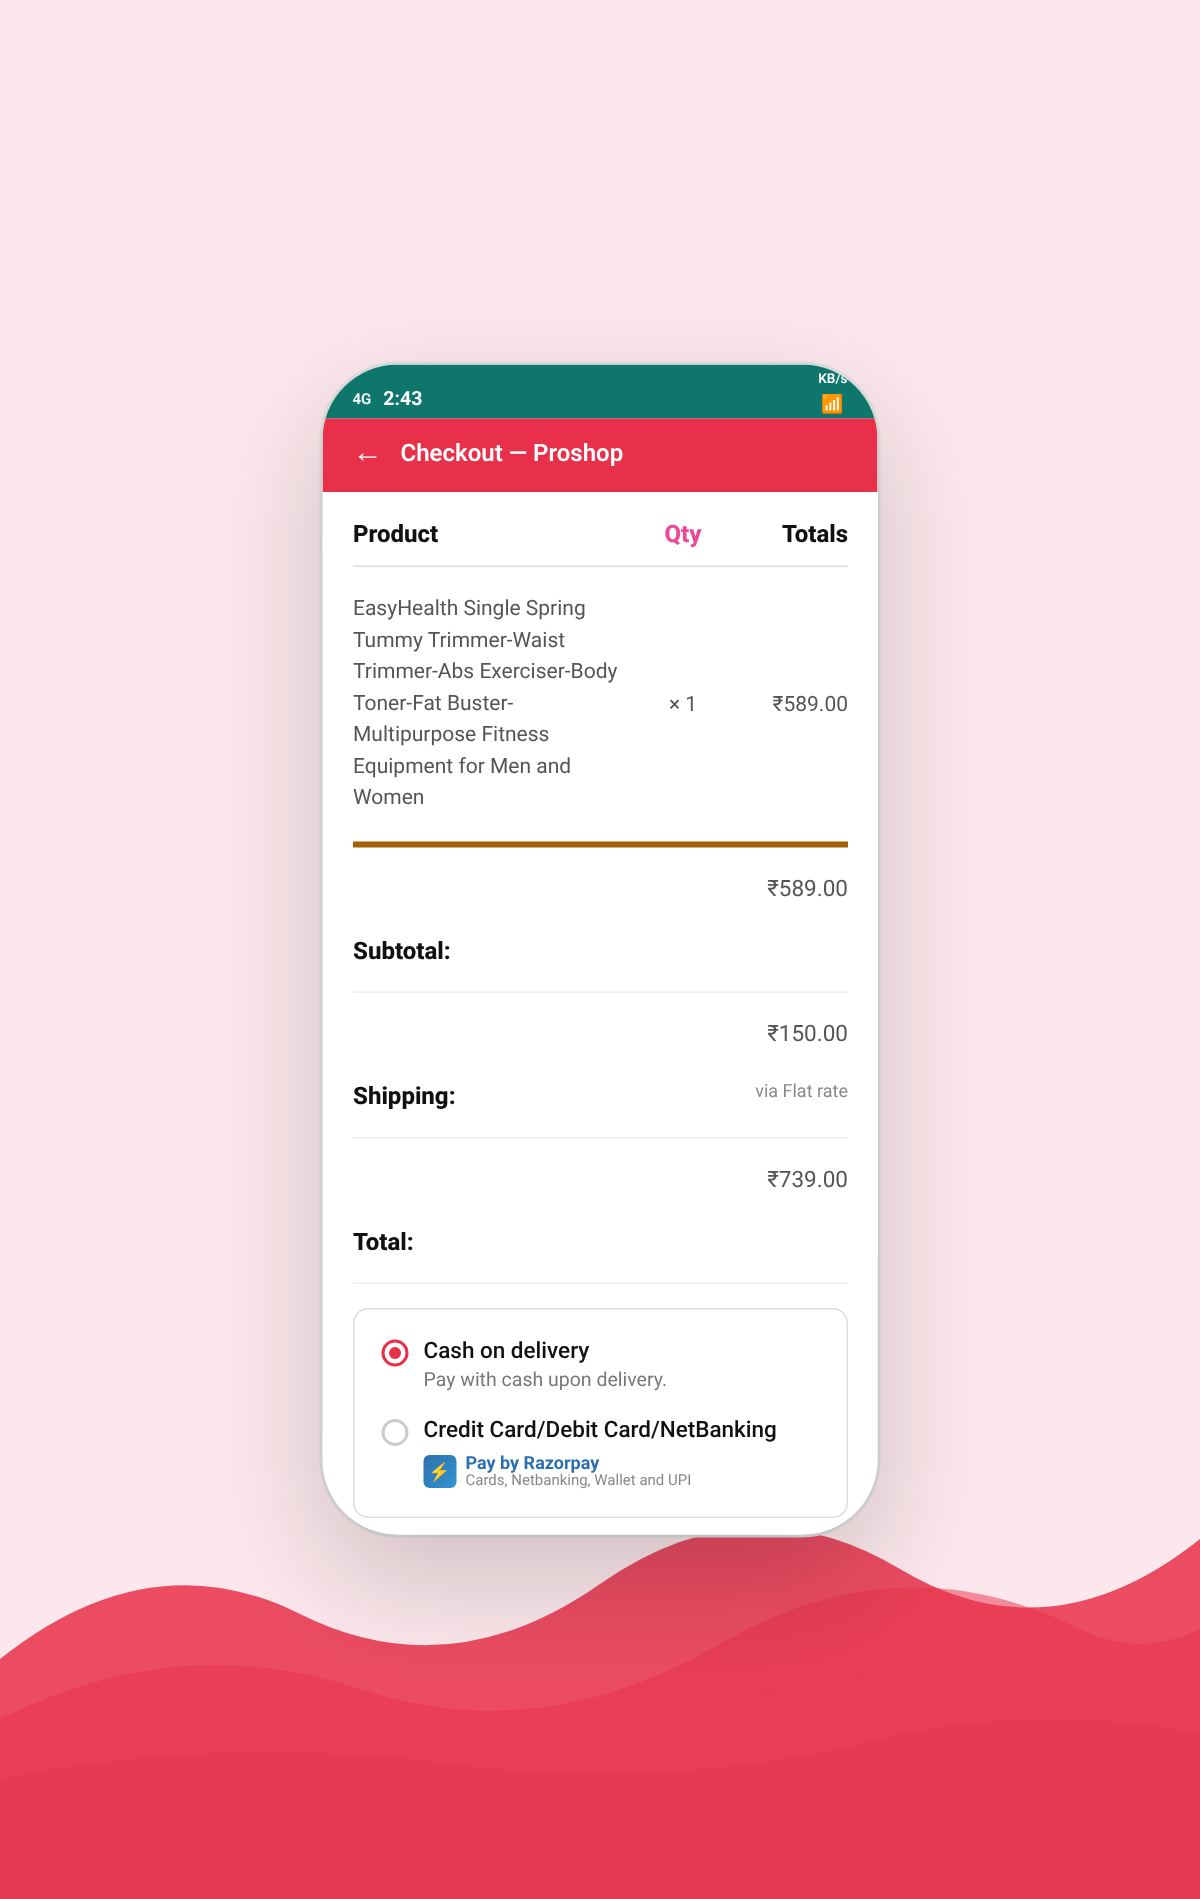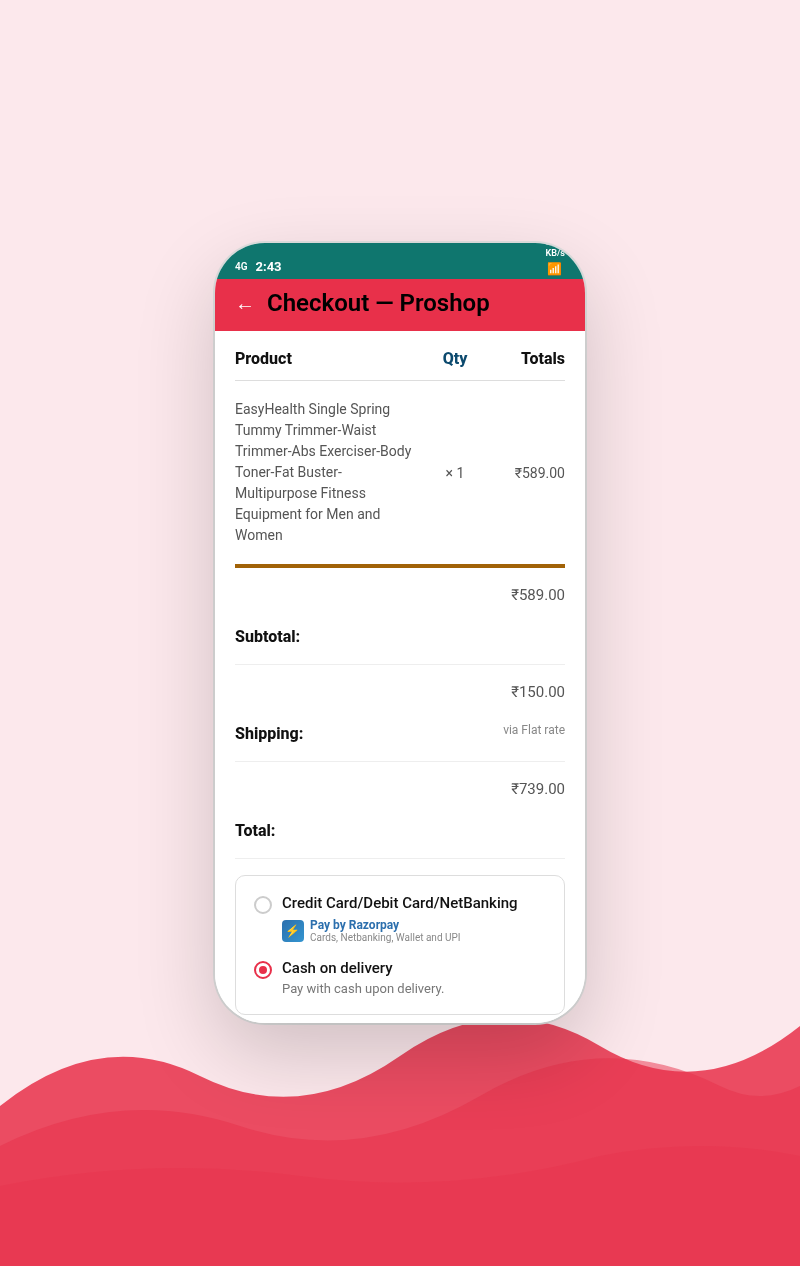--- a/index.html
+++ b/index.html
@@ -80,22 +80,22 @@
       flex-shrink: 0;
     }
 
     .back-arrow {
       color: white;
       font-size: 20px;
       cursor: pointer;
     }
 
     .top-bar-title {
-      color: #000000;
-      font-size: 24px;
+      color: #ffffff;
+      font-size: 16px;
       font-weight: 600;
     }
 
     
     .content {
       flex: 1;
       overflow-y: auto;
       background: #fff;
       padding: 0 20px;
     }
@@ -111,21 +111,21 @@
     .col-product {
       font-weight: 800;
       font-size: 16px;
       color: #111;
       flex: 1;
     }
 
     .col-qty {
       font-weight: 800;
       font-size: 16px;
-      color: #0c4a6e;
+      color: #ec4899;
       width: 60px;
       text-align: center;
     }
 
     .col-totals {
       font-weight: 800;
       font-size: 16px;
       color: #111;
       width: 80px;
       text-align: right;
@@ -351,39 +351,39 @@
         <div class="shipping-via">via Flat rate</div>
       </div>
     </div>
 
     <div class="summary-row">
       <span class="summary-label">Total:</span>
       <span class="summary-value">₹739.00</span>
     </div>
 
     <div class="payment-section">
+
+      <div class="payment-option">
+        <div class="radio-btn selected"></div>
+        <div class="payment-info">
+          <div class="payment-name">Cash on delivery</div>
+          <div class="payment-desc">Pay with cash upon delivery.</div>
+        </div>
+      </div>
 
       <div class="payment-option">
         <div class="radio-btn"></div>
         <div class="payment-info">
           <div class="payment-name">Credit Card/Debit Card/NetBanking</div>
           <div class="razorpay-badge">
             <div class="razorpay-logo"></div>
             <div class="razorpay-text">
               <span class="razorpay-name">Pay by Razorpay</span>
               <span class="razorpay-sub">Cards, Netbanking, Wallet and UPI</span>
             </div>
           </div>
         </div>
       </div>
 
-      <div class="payment-option">
-        <div class="radio-btn selected"></div>
-        <div class="payment-info">
-          <div class="payment-name">Cash on delivery</div>
-          <div class="payment-desc">Pay with cash upon delivery.</div>
-        </div>
-      </div>
-
     </div>
 
   </div>
 </div>
 
 </body></html>

